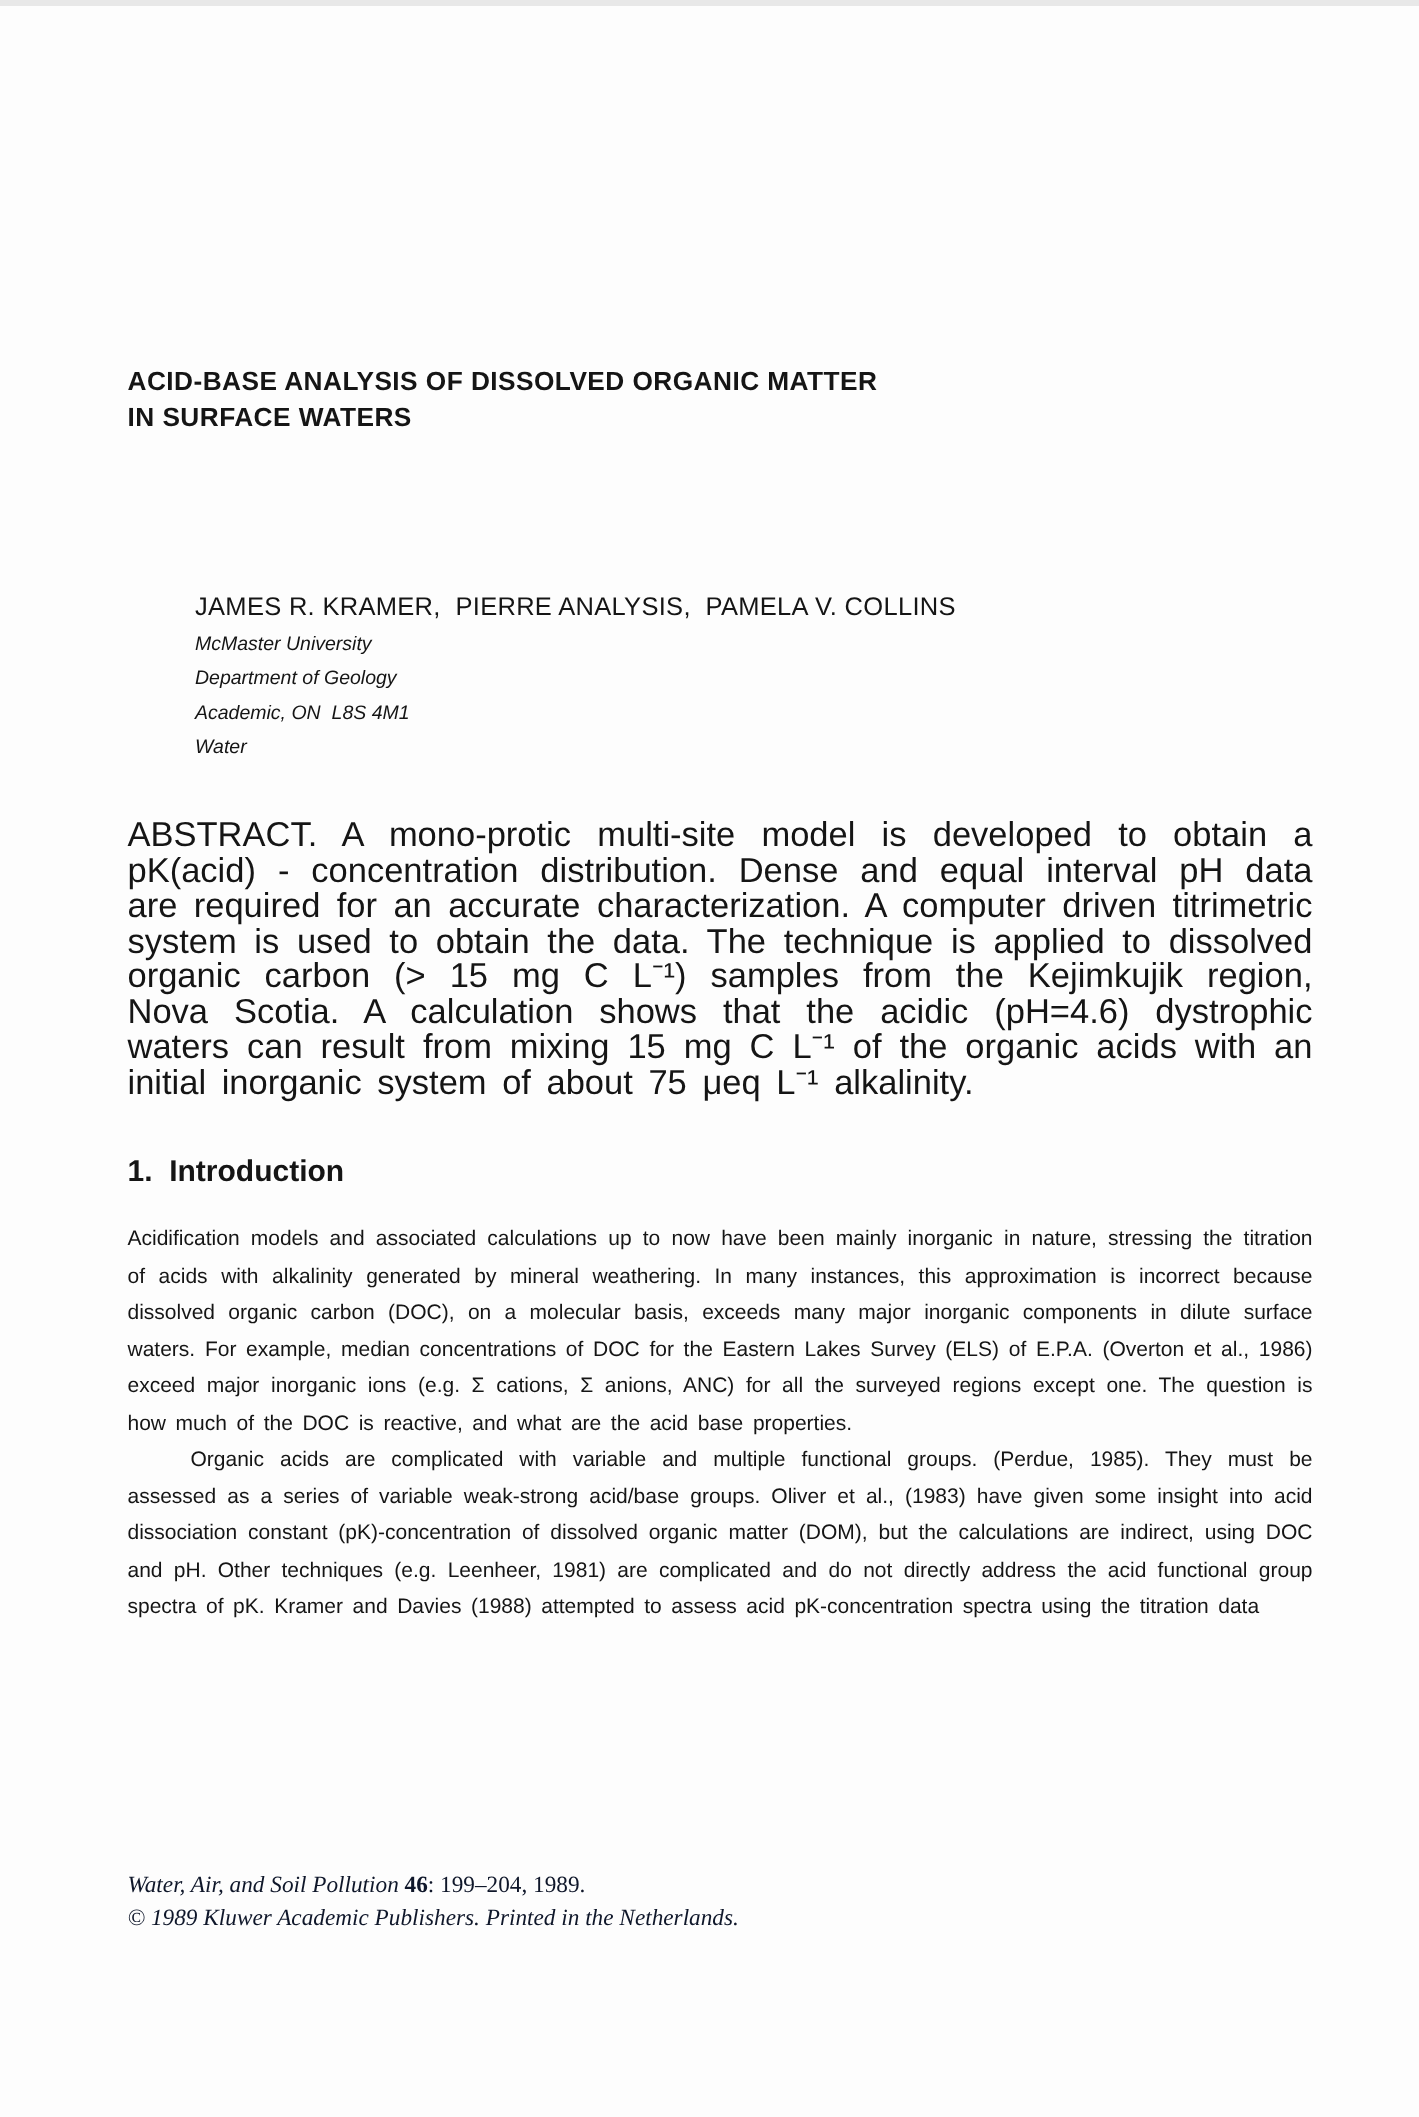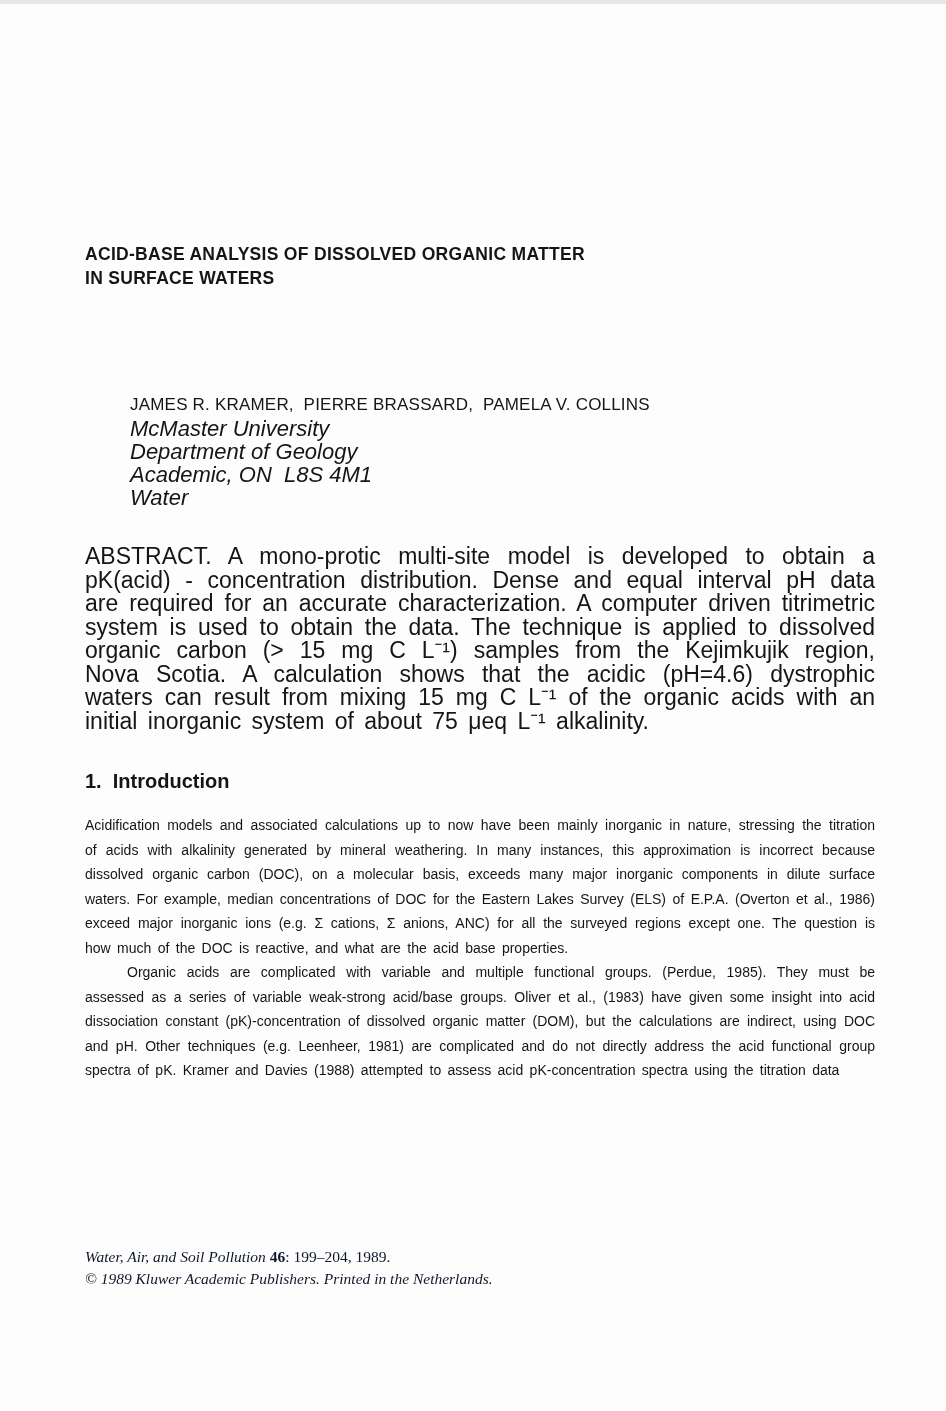--- a/index.html
+++ b/index.html
@@ -35,21 +35,21 @@
     padding-left: 45px;
   }
   .authors {
     font-size: 17px;
     line-height: 25px;
     letter-spacing: 0.2px;
     white-space: pre-wrap;
   }
   .affiliation {
     font-style: italic;
-    font-size: 22px;
+    font-size: 13px;
     line-height: 23px;
     white-space: pre-wrap;
   }
   .abstract {
     margin: 36px 0 0 0;
     font-size: 23px;
     line-height: 23.5px;
     text-align: justify;
     word-spacing: 4px;
   }
@@ -89,21 +89,21 @@
 
 <div class="page">
   <div class="content">
 
     <h1 class="title">
       <span>ACID-BASE ANALYSIS OF DISSOLVED ORGANIC MATTER</span><br>
       <span>IN SURFACE WATERS</span>
     </h1>
 
     <div class="authors-block">
-      <div class="authors">JAMES R. KRAMER,  PIERRE BRASSARD,  PAMELA V. COLLINS</div>
+      <div class="authors">JAMES R. KRAMER,  PIERRE ANALYSIS,  PAMELA V. COLLINS</div>
       <div class="affiliation">McMaster University</div>
       <div class="affiliation">Department of Geology</div>
       <div class="affiliation">Academic, ON  L8S 4M1</div>
       <div class="affiliation">Water</div>
     </div>
 
     <p class="abstract">ABSTRACT.   A mono-protic multi-site model is developed to obtain a pK(acid) - concentration distribution.  Dense and equal interval pH data are required for an accurate characterization.  A computer driven titrimetric system is used to obtain the data.  The technique is applied to dissolved organic carbon (&gt; 15 mg C L⁻¹) samples from the Kejimkujik region, Nova Scotia.  A calculation shows that the acidic (pH=4.6) dystrophic waters can result from mixing 15 mg C L⁻¹ of the organic acids with an initial inorganic system of about 75 μeq L⁻¹ alkalinity.</p>
 
     <h2 class="section-heading">1.  Introduction</h2>
 

